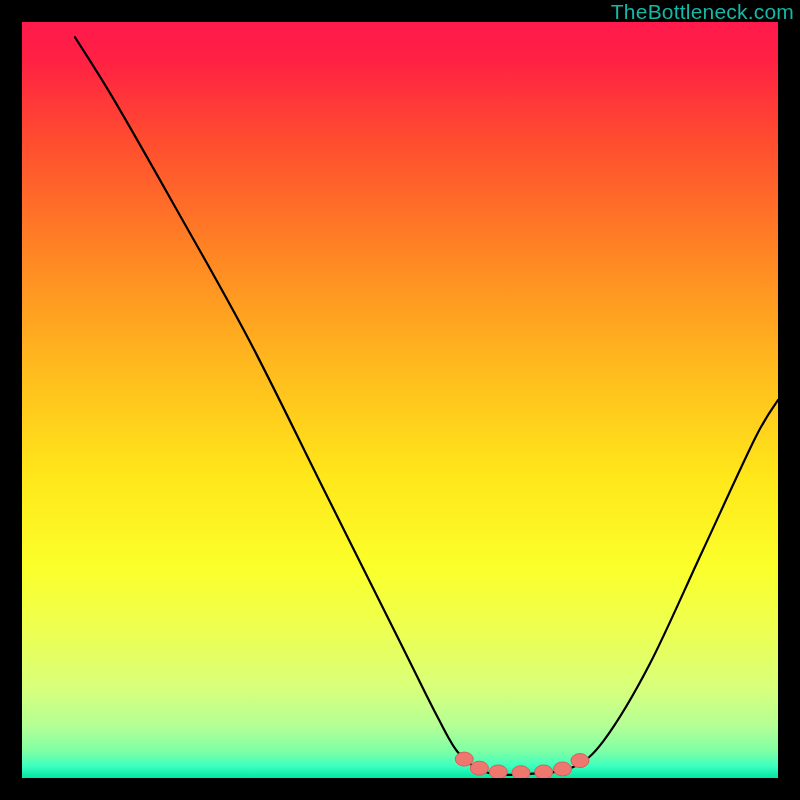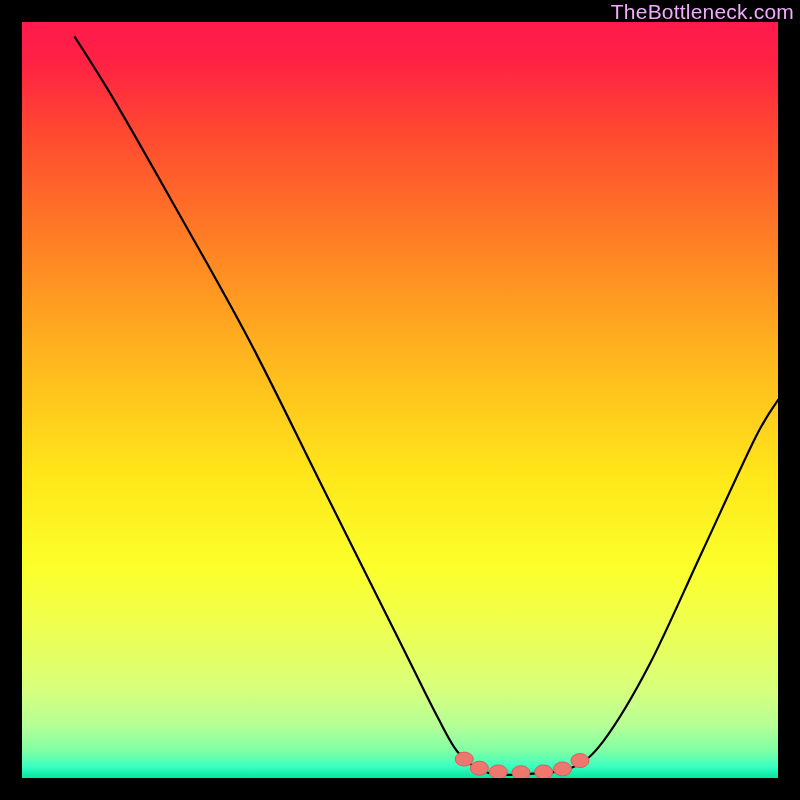--- a/index.html
+++ b/index.html
@@ -31,21 +31,21 @@
     top: 0;
     width: 756px;
     height: 756px;
   }
   .watermark {
     position: absolute;
     top: 0px;
     right: 6px;
     font-family: Arial, Helvetica, sans-serif;
     font-size: 21px;
-    color: #f0abfc;
+    color: #14b8a6;
     letter-spacing: 0.2px;
   }
 </style>
 </head>
 <body>
 
 <div class="watermark">TheBottleneck.com</div>
 
 <div class="frame">
   <svg class="gradient" viewBox="0 0 756 756" preserveAspectRatio="none">

